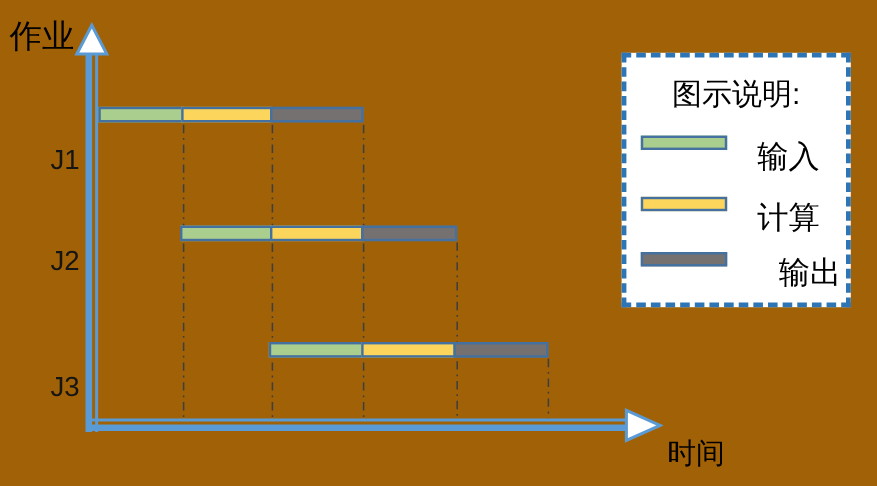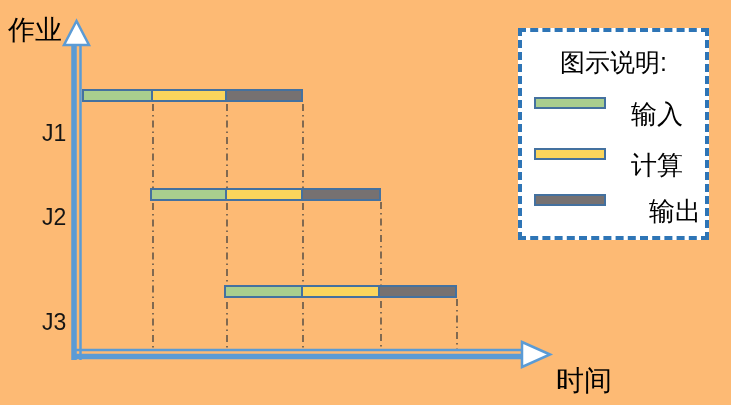--- a/index.html
+++ b/index.html
@@ -1,27 +1,27 @@
 <!DOCTYPE html>
 <html><head>
 <meta charset="utf-8">
 <style>
   html,body{margin:0;padding:0;background:#ffffff;}
   .canvas{
-    position:relative;width:731px;height:405px;background:#fdba74;
+    position:relative;width:731px;height:405px;background:#a16207;
     font-family:"Liberation Sans","DejaVu Sans",sans-serif;overflow:hidden;
   }
   .overlay{position:absolute;left:0;top:0;z-index:1;}
   .axis-label{position:absolute;color:#000;z-index:4;white-space:nowrap;}
   .y-axis-label{left:8px;top:12px;font-size:27px;}
-  .x-axis-label{left:556px;top:362px;font-size:28px;}
+  .x-axis-label{left:556px;top:362px;font-size:24px;}
   .job-label{position:absolute;left:42px;font-size:23px;color:#151515;z-index:4;margin-top:37px;}
   .bar-seg{position:absolute;height:13px;box-sizing:border-box;border:2px solid #44719f;z-index:3;}
   .legend{
-    position:absolute;left:518px;top:28px;width:191px;height:212px;
+    position:absolute;left:518px;top:44px;width:191px;height:212px;
     box-sizing:border-box;border:4px dashed #2e75b6;z-index:4;background:#fff;
   }
   .legend-title{position:absolute;top:14px;left:0;width:100%;text-align:center;font-size:25px;color:#000;}
   .legend-item{position:absolute;left:12px;display:flex;align-items:flex-start;height:30px;}
   .legend-swatch{width:72px;height:12px;box-sizing:border-box;border:2px solid #44719f;margin-right:25px;flex:0 0 auto;}
   .legend-item-label{font-size:26px;color:#000;white-space:nowrap;}
 </style>
 </head>
 <body>
 

